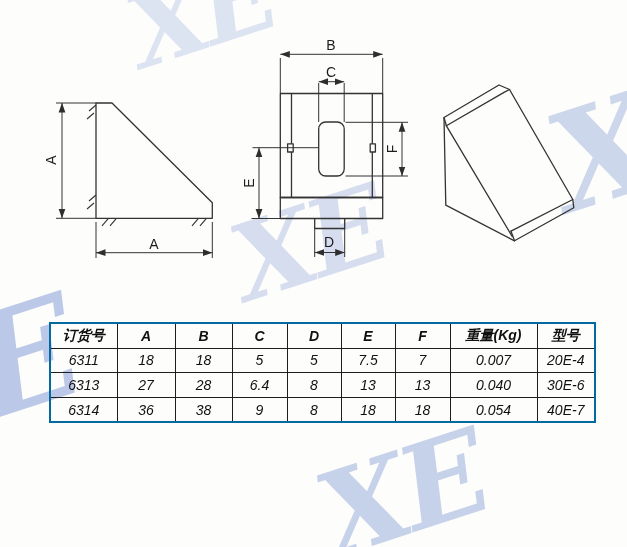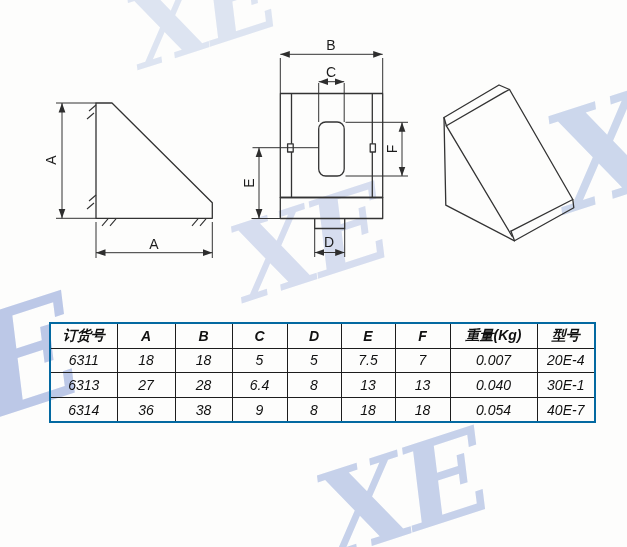--- a/index.html
+++ b/index.html
@@ -175,21 +175,21 @@
         </tr>
         <tr>
           <td>6313</td>
           <td>27</td>
           <td>28</td>
           <td>6.4</td>
           <td>8</td>
           <td>13</td>
           <td>13</td>
           <td>0.040</td>
-          <td>30E-1</td>
+          <td>30E-6</td>
         </tr>
         <tr>
           <td>6314</td>
           <td>36</td>
           <td>38</td>
           <td>9</td>
           <td>8</td>
           <td>18</td>
           <td>18</td>
           <td>0.054</td>

